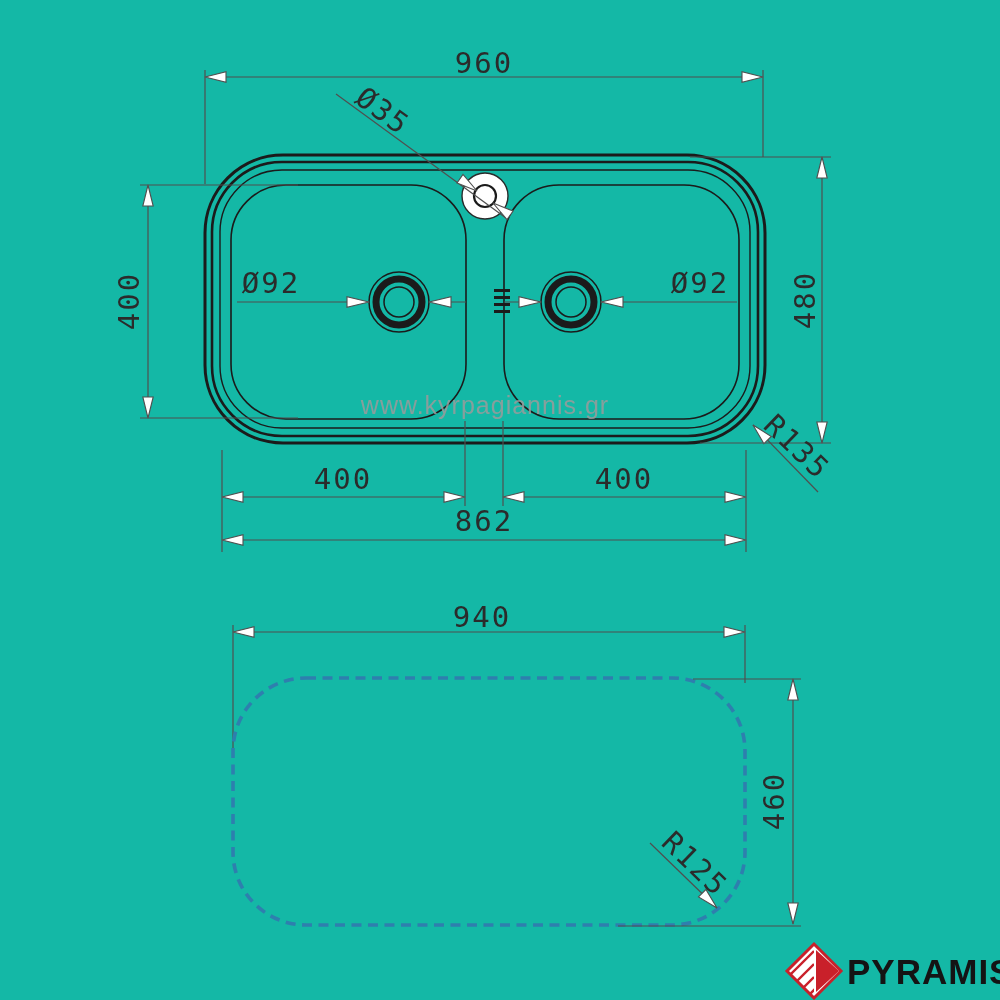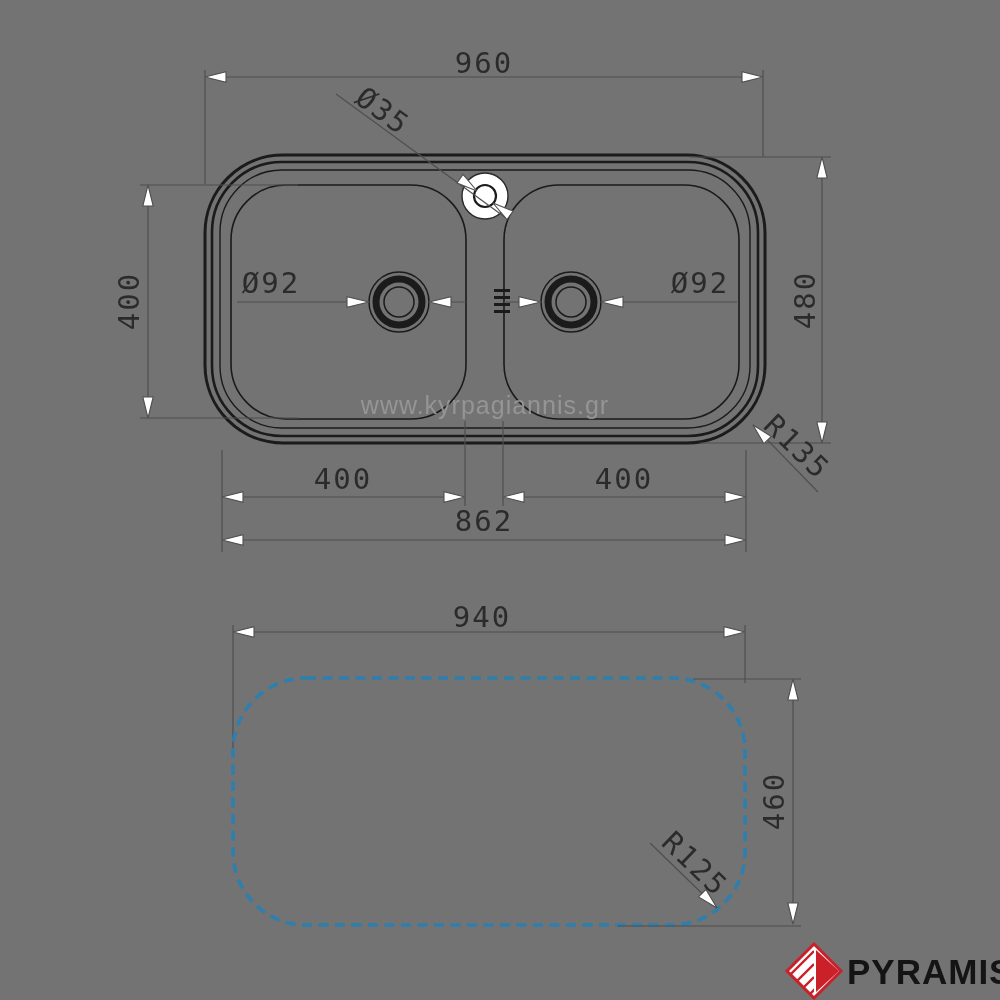--- a/index.html
+++ b/index.html
@@ -1,16 +1,16 @@
 <!DOCTYPE html>
 <html style="--outline: #1b1b1b; --dimension: #4f4f4f; --cutout: #2e7fae; --watermark: #9b9b9b; --brand_red: #c9202a; --brand_text: #141414;"><head>
 <meta charset="utf-8">
 <style>
   html,body{margin:0;padding:0;background:#ffffff;}
-  .canvas{position:relative;width:1000px;height:1000px;background:#737373;overflow:hidden;}
+  .canvas{position:relative;width:1000px;height:1000px;background:#14b8a6;overflow:hidden;}
   svg{display:block;}
   .ol{stroke:var(--outline,#1b1b1b);fill:none;}
   .dl{stroke:var(--dimension,#4f4f4f);stroke-width:1.2;fill:none;}
   .arr{fill:#ffffff;stroke:var(--dimension,#4f4f4f);stroke-width:1.1;}
   .dim{font-family:"DejaVu Sans Mono","Liberation Sans",monospace;font-size:29px;letter-spacing:2px;fill:#2b2b2b;}
   .dimm{text-anchor:middle;}
   .wm{font-family:"Liberation Sans",sans-serif;font-size:25px;letter-spacing:1px;fill:var(--watermark,#9b9b9b);opacity:.85;text-anchor:middle;}
   .brandtxt{font-family:"Liberation Sans",sans-serif;font-size:35px;font-weight:bold;letter-spacing:1px;fill:var(--brand_text,#141414);}
   .cut{stroke:var(--cutout,#2e7fae);stroke-width:3.6;fill:none;stroke-dasharray:10 6.5;}
 </style>

